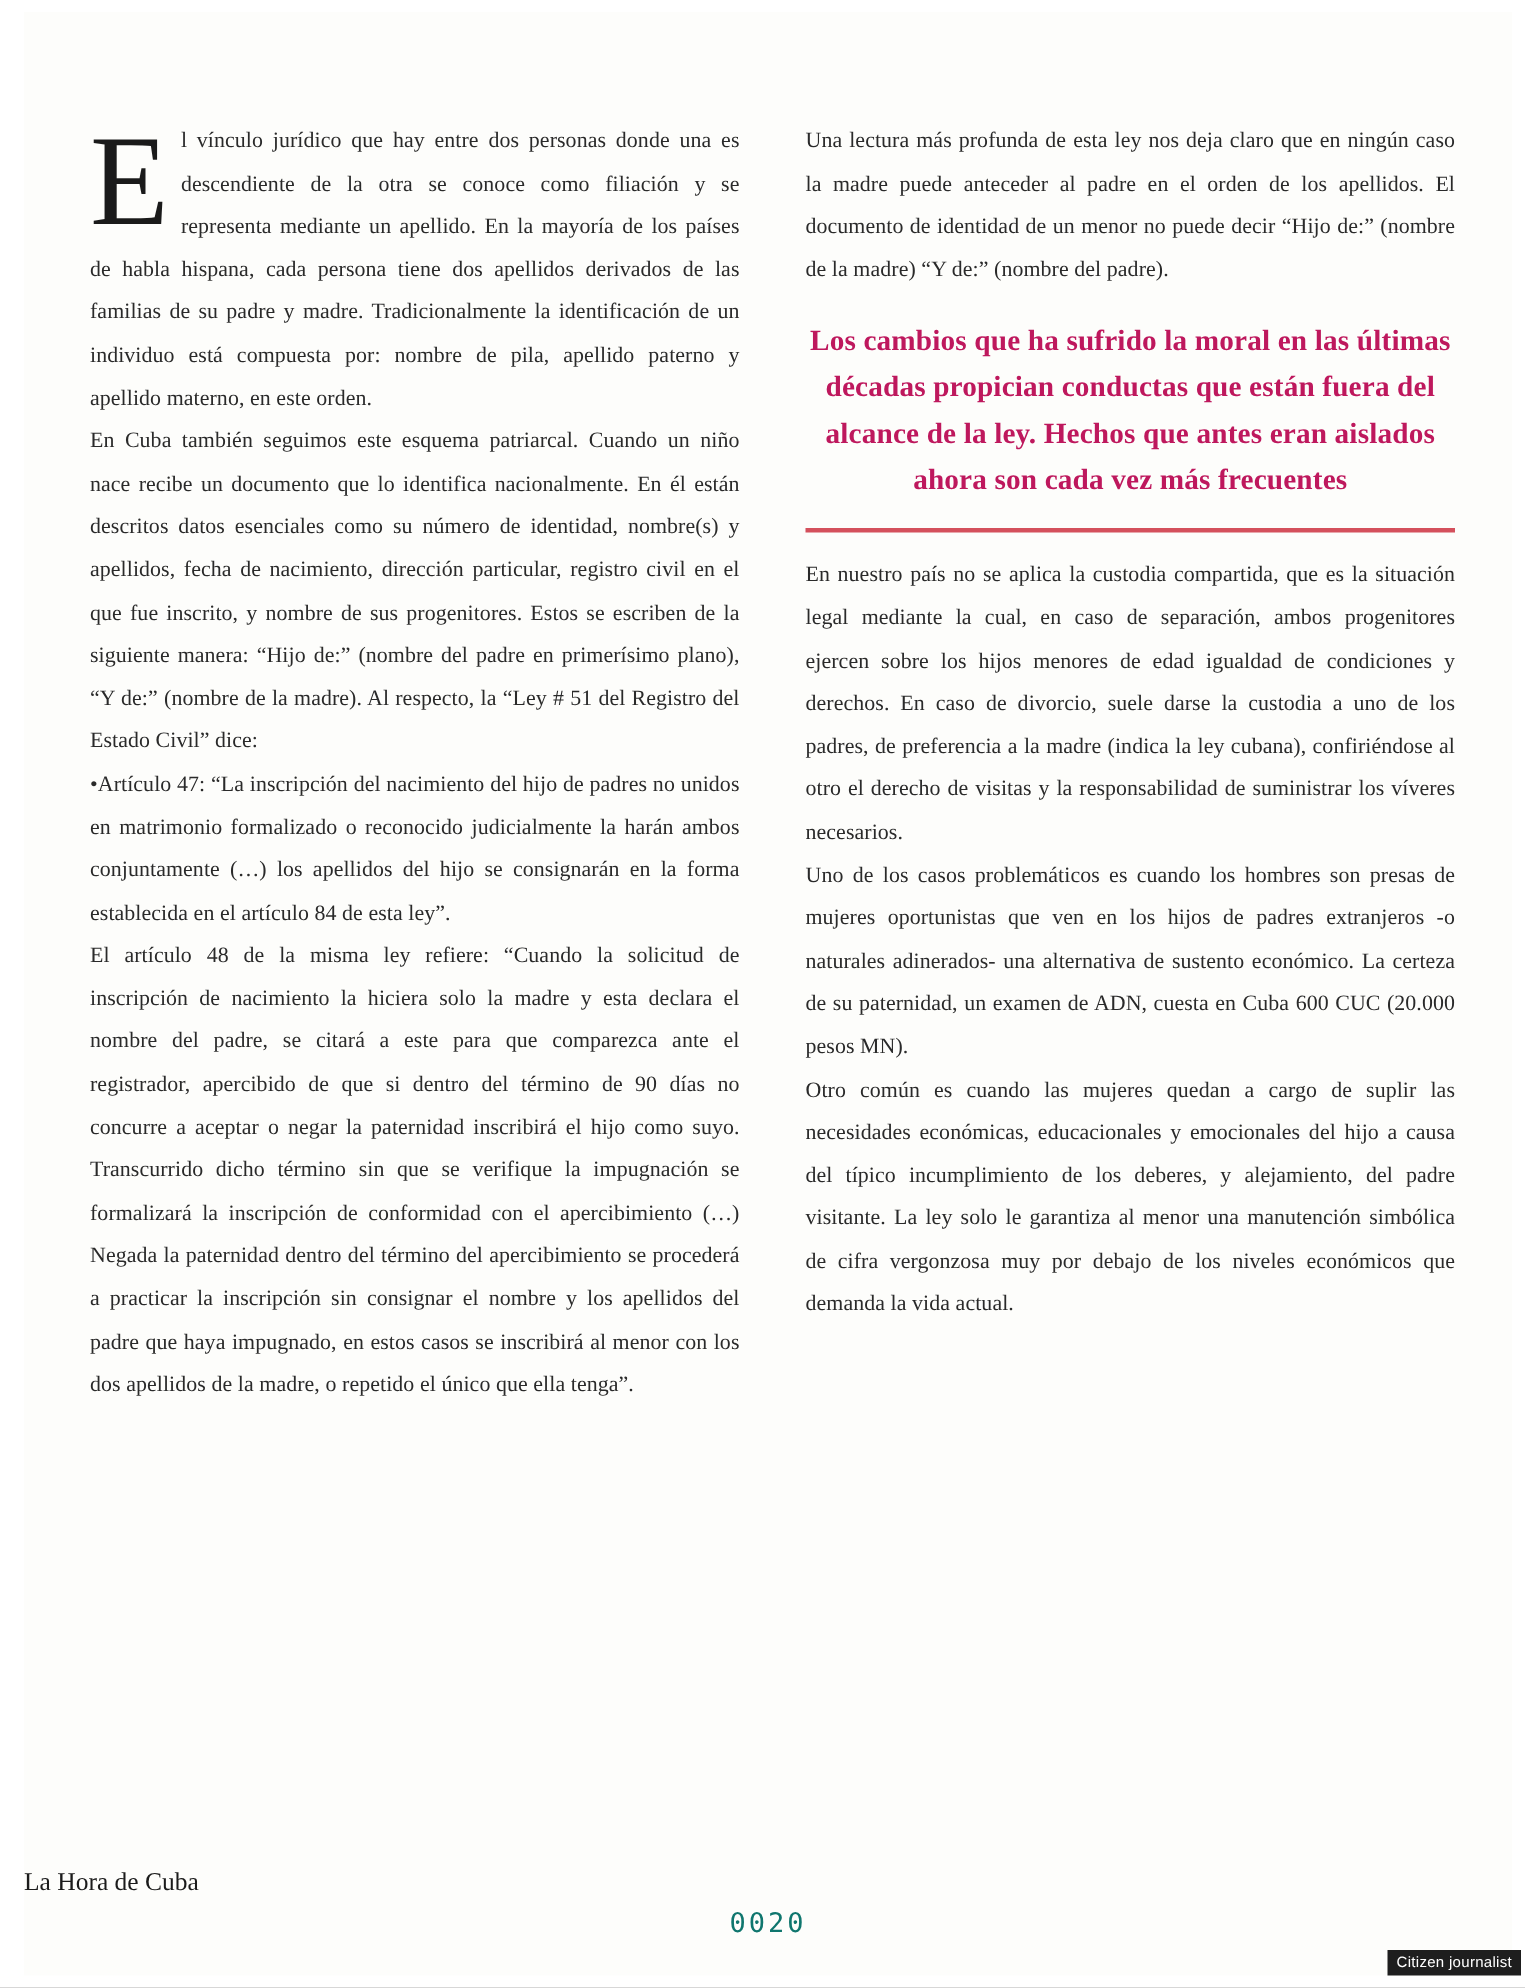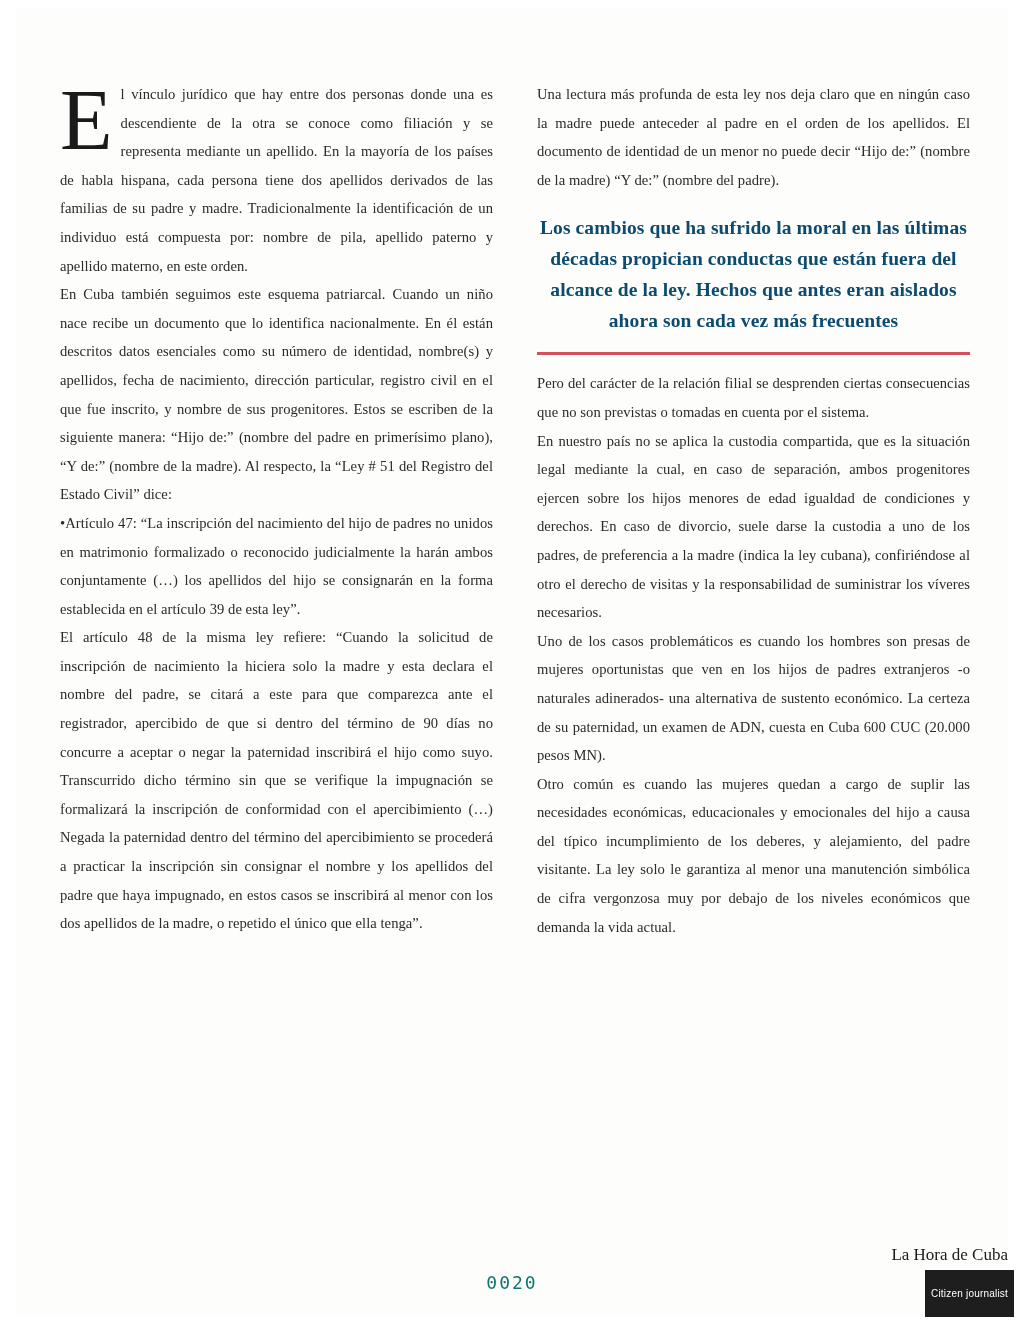--- a/index.html
+++ b/index.html
@@ -68,38 +68,38 @@
     float: left;
     font-family: "Liberation Serif", serif;
     font-size: 86px;
     line-height: 68px;
     padding: 6px 8px 0 0;
     color: #1a1a1a;
   }
   .pull-quote {
     margin: 18px 0 6px 0;
     text-align: center;
-    color: #0c4a6e;
+    color: #be185d;
     font-weight: bold;
     font-size: 19.5px;
     line-height: 31px;
     letter-spacing: 0.1px;
   }
   .rule {
     height: 3px;
     background: #d4505c;
     margin: 16px 0 14px 0;
     width: 100%;
   }
   .footer-title {
     position: absolute;
     bottom: 52px;
     left: 0;
     width: 100%;
-    text-align: right;
+    text-align: left;
     font-size: 17px;
     color: #1b1b1b;
   }
   .footer-number {
     position: absolute;
     bottom: 24px;
     left: 0;
     width: 100%;
     text-align: center;
     font-family: "DejaVu Sans Mono", monospace;
@@ -108,45 +108,44 @@
     color: #0f766e;
   }
   .badge {
     position: absolute;
     right: 10px;
     bottom: 8px;
     background: #1e1e1e;
     color: #ffffff;
     font-family: "Liberation Sans", sans-serif;
     font-size: 10px;
-    padding: 18px 6px;
+    padding: 3px 6px;
     letter-spacing: 0.2px;
   }
 </style>
 </head>
 <body>
 
 <div class="page">
   <div class="sheet">
 
 
     <div class="columns">
 
       <div class="col">
         <p class="dropcap-para"><span class="dropcap">E</span><span>l vínculo jurídico que hay entre dos personas donde una es descendiente de la otra se conoce como filiación y se representa mediante un apellido. En la mayoría de los países de habla hispana, cada persona tiene dos apellidos derivados de las familias de su padre y madre. Tradicionalmente la identificación de un individuo está compuesta por: nombre de pila, apellido paterno y apellido materno, en este orden.</span></p>
         <p>En Cuba también seguimos este esquema patriarcal. Cuando un niño nace recibe un documento que lo identifica nacionalmente. En él están descritos datos esenciales como su número de identidad, nombre(s) y apellidos, fecha de nacimiento, dirección particular, registro civil en el que fue inscrito, y nombre de sus progenitores. Estos se escriben de la siguiente manera: “Hijo de:” (nombre del padre en primerísimo plano), “Y de:” (nombre de la madre). Al respecto, la “Ley # 51 del Registro del Estado Civil” dice:</p>
-        <p><span class="bullet">•</span><span>Artículo 47: “La inscripción del nacimiento del hijo de padres no unidos en matrimonio formalizado o reconocido judicialmente la harán ambos conjuntamente (…) los apellidos del hijo se consignarán en la forma establecida en el artículo 39 de esta ley”.</span></p>
+        <p><span class="bullet">•</span><span>Artículo 47: “La inscripción del nacimiento del hijo de padres no unidos en matrimonio formalizado o reconocido judicialmente la harán ambos conjuntamente (…) los apellidos del hijo se consignarán en la forma establecida en el artículo 84 de esta ley”.</span></p>
         <p>El artículo 48 de la misma ley refiere: “Cuando la solicitud de inscripción de nacimiento la hiciera solo la madre y esta declara el nombre del padre, se citará a este para que comparezca ante el registrador, apercibido de que si dentro del término de 90 días no concurre a aceptar o negar la paternidad inscribirá el hijo como suyo. Transcurrido dicho término sin que se verifique la impugnación se formalizará la inscripción de  conformidad con el apercibimiento (…) Negada la paternidad dentro del término del apercibimiento se procederá a practicar la inscripción sin consignar el nombre y los apellidos del padre que haya impugnado, en estos casos se inscribirá al menor con los dos apellidos de la madre, o repetido el único que ella tenga”.</p>
       </div>
 
       <div class="col">
         <p>Una lectura más profunda de esta ley nos deja claro que en ningún caso la madre puede anteceder al padre en el orden de los apellidos. El documento de identidad de un menor no puede decir “Hijo de:” (nombre de la madre) “Y de:” (nombre del padre).</p>
         <div class="pull-quote">Los cambios que ha sufrido la moral en las últimas décadas propician conductas que están fuera del alcance de la ley. Hechos que antes eran aislados ahora son cada vez más frecuentes</div>
         <div class="rule"></div>
-        <p>Pero del carácter de la relación filial se desprenden ciertas consecuencias que no son previstas o tomadas en cuenta por el sistema.</p>
         <p>En nuestro país no se aplica la custodia compartida, que es la situación legal mediante la cual, en caso de separación, ambos progenitores ejercen sobre los hijos menores de edad igualdad de condiciones y derechos. En caso de divorcio, suele darse la custodia a uno de los padres, de preferencia a la madre (indica la ley cubana), confiriéndose al otro el derecho de visitas y la responsabilidad de suministrar los víveres necesarios.</p>
         <p>Uno de los casos problemáticos es cuando los hombres son presas de mujeres oportunistas que ven en los hijos de padres extranjeros -o naturales adinerados- una alternativa de sustento económico. La certeza de su paternidad, un examen de ADN, cuesta en Cuba 600 CUC (20.000 pesos MN).</p>
         <p> Otro común es cuando las mujeres quedan a cargo de suplir las necesidades económicas, educacionales y emocionales del hijo a causa del típico incumplimiento de los deberes, y alejamiento, del padre visitante. La ley solo le garantiza al menor una manutención simbólica de cifra vergonzosa muy por debajo de los niveles económicos que demanda la vida actual.</p>
       </div>
 
     </div>
 
     <div class="footer-title">La Hora de Cuba</div>
     <div class="footer-number">0020</div>
   </div>

